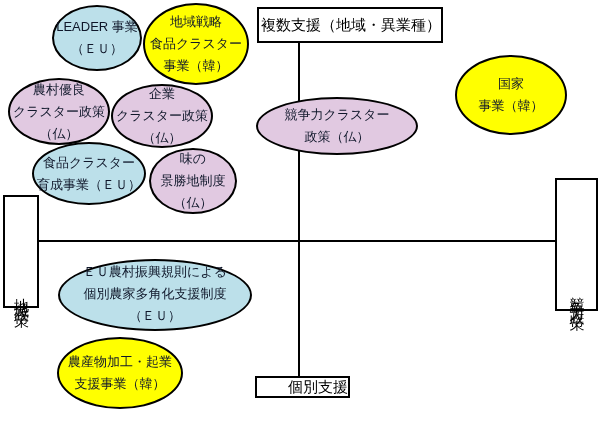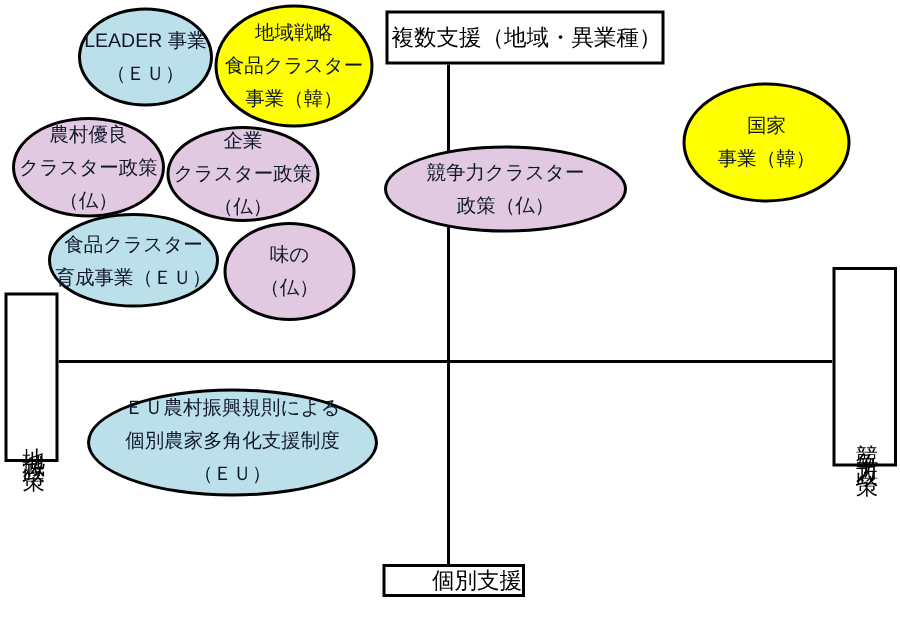--- a/index.html
+++ b/index.html
@@ -87,39 +87,44 @@
     <span>（仏）</span>
   </div>
 
   <div class="bubble b-animator" style="background-color: rgb(188, 224, 234);">
     <span>食品クラスター</span>
     <span>育成事業（ＥＵ）</span>
   </div>
 
   <div class="bubble b-aji" style="background-color: rgb(225, 201, 225);">
     <span>味の</span>
+    <span>景勝地制度</span>
     <span>（仏）</span>
   </div>
 
   <div class="bubble b-kyousou" style="background-color: rgb(225, 201, 225);">
     <span>競争力クラスター</span>
     <span>政策（仏）</span>
   </div>
 
   <div class="bubble b-kokka" style="background-color: rgb(255, 255, 0);">
     <span>国家</span>
     <span>事業（韓）</span>
   </div>
 
   <div class="bubble b-eukisoku" style="background-color: rgb(188, 224, 234);">
     <span>ＥＵ農村振興規則による</span>
     <span>個別農家多角化支援制度</span>
     <span>（ＥＵ）</span>
   </div>
 
+  <div class="bubble b-nousan" style="background-color: rgb(255, 255, 0);">
+    <span>農産物加工・起業</span>
+    <span>支援事業（韓）</span>
+  </div>
 
   <div class="label-box box-top">
     <span>複数支援（地域・異業種）</span>
   </div>
   <div class="label-box box-bottom">
     <span>個別支援</span>
   </div>
   <div class="label-box box-left vertical-text">
     <span>地域政策</span>
   </div>

